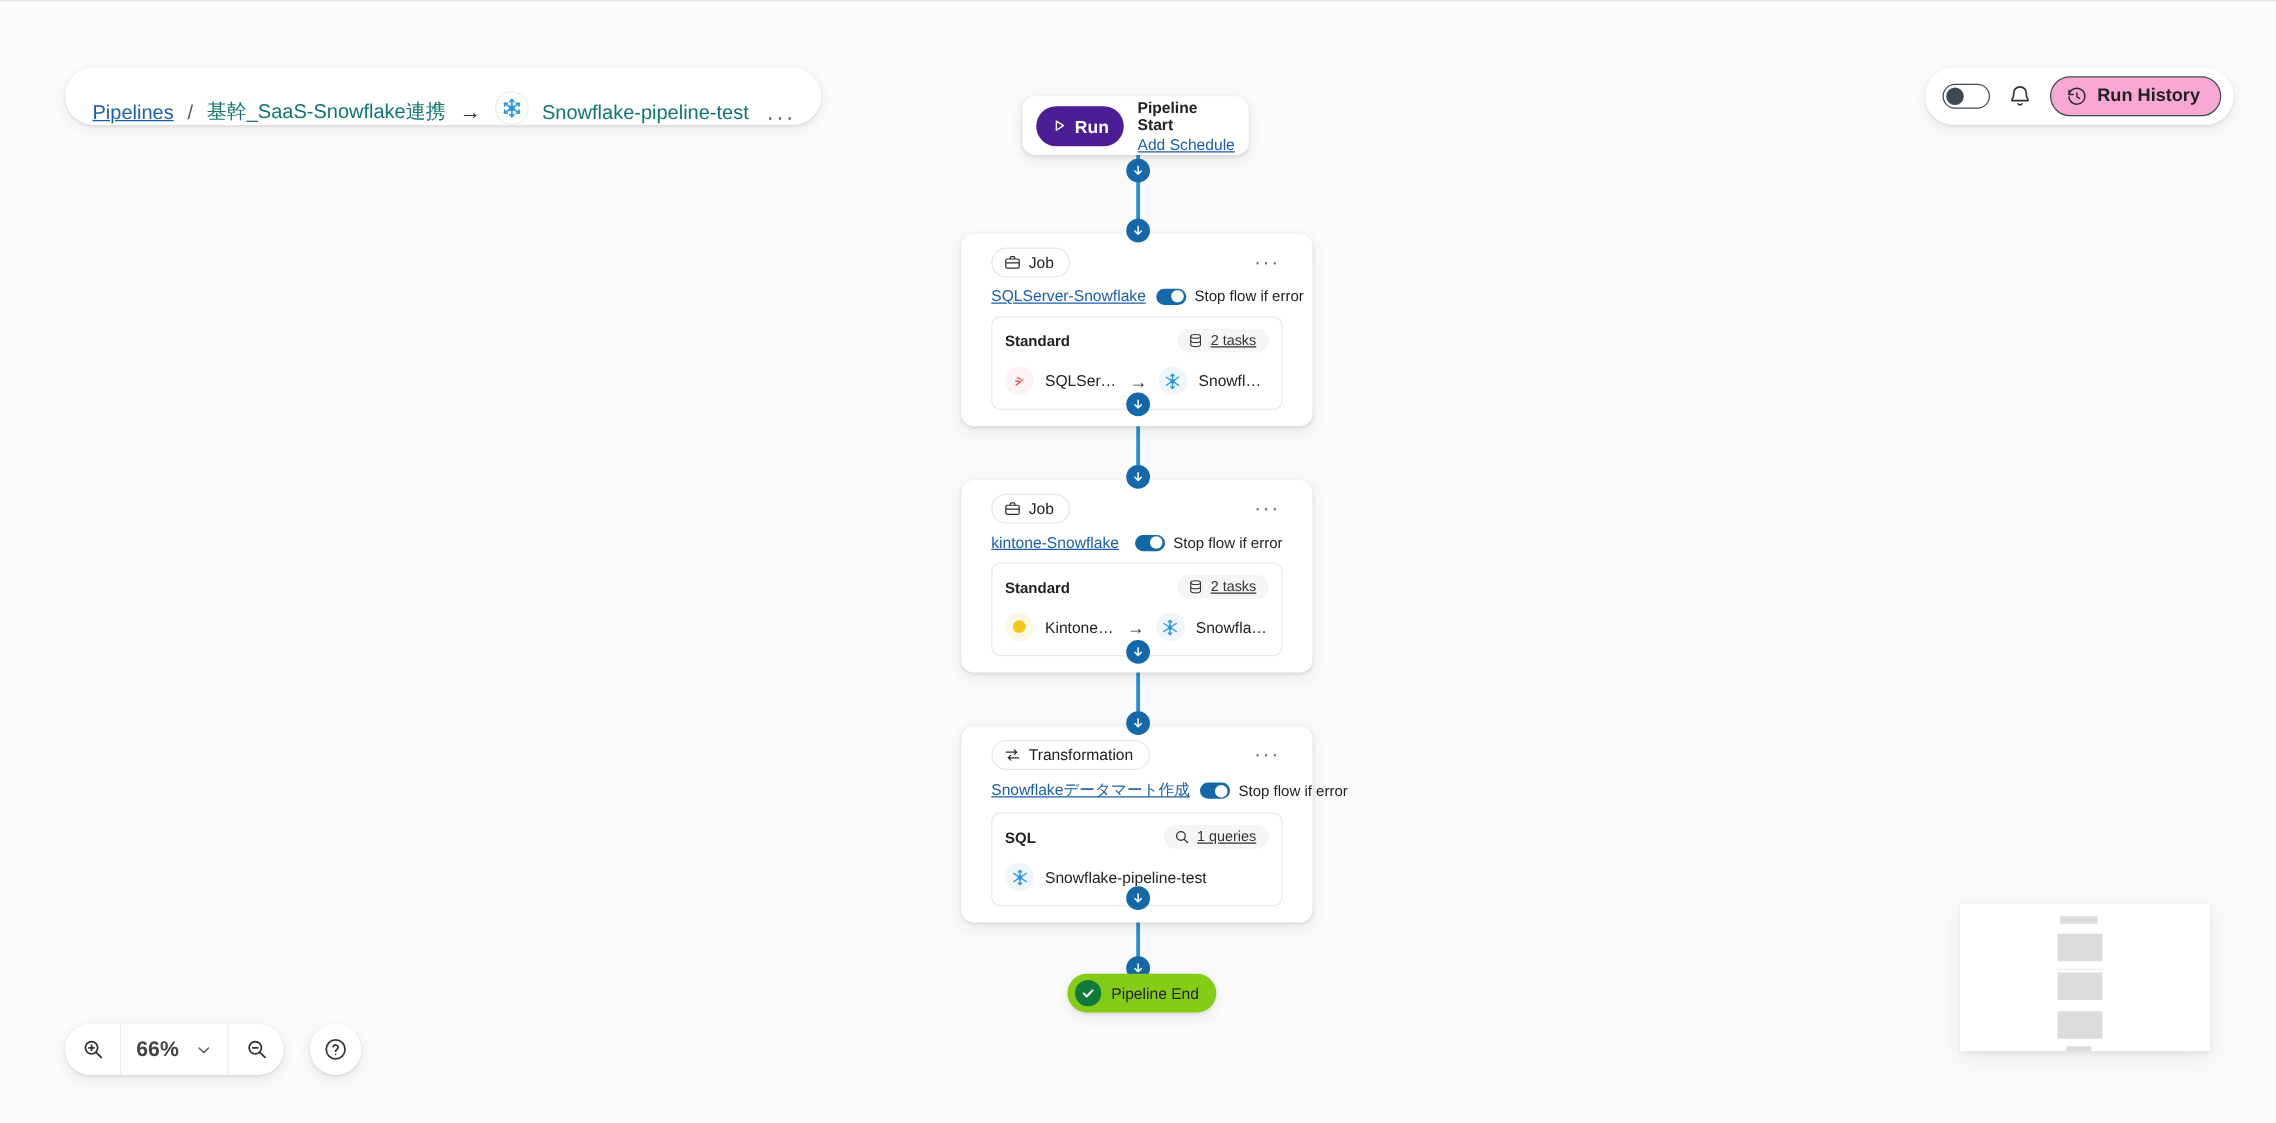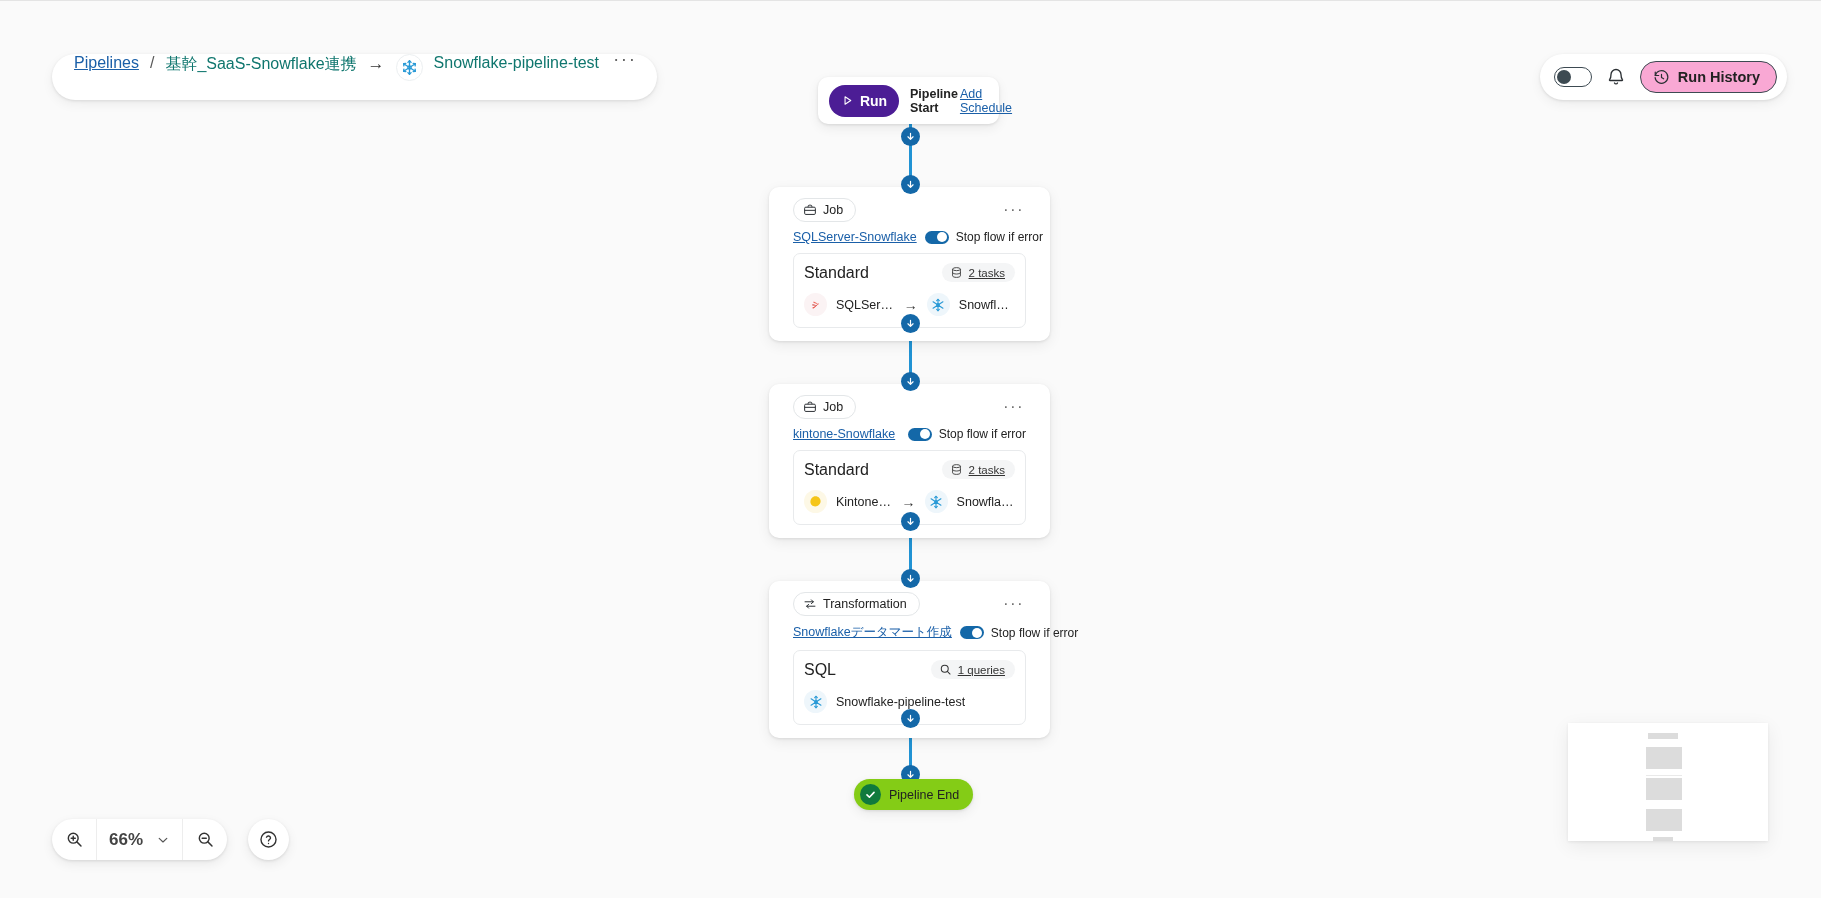--- a/index.html
+++ b/index.html
@@ -8,21 +8,21 @@
     background: #fafafa;
     font-family: "Liberation Sans", sans-serif;
     overflow: hidden;
   }
   body { position: relative; border-top: 1px solid #e4e4e4; }
 
   
   .breadcrumb-bar {
     position: absolute; left: 52px; top: 53px;
     height: 46px;
-    display: flex; align-items: flex-start;
+    display: flex; align-items: flex-end;
     background: #ffffff;
     border-radius: 23px;
     padding: 0 18px 0 22px;
     box-shadow: 0 1px 3px rgba(0,0,0,.10), 0 4px 12px rgba(0,0,0,.06);
     gap: 11px;
   }
   .bc-link {
     font-size: 16px; color: #1a5fa8; text-decoration: underline;
     cursor: pointer; white-space: nowrap;
   }
@@ -75,21 +75,21 @@
     background: #fff; border-radius: 10px;
     box-shadow: 0 1px 3px rgba(0,0,0,.10), 0 4px 12px rgba(0,0,0,.07);
     display: flex; align-items: center; padding: 0 11px; gap: 11px;
   }
   .run-btn {
     width: 70px; height: 32px; border-radius: 16px;
     background: #4c1d95; display: flex; align-items: center;
     justify-content: center; gap: 6px; cursor: pointer; flex: none;
   }
   .run-btn span { color: #fff; font-size: 14px; font-weight: bold; }
-  .start-labels { display: flex; flex-direction: row; gap: 2px; }
+  .start-labels { display: flex; flex-direction: column; gap: 2px; }
   .start-labels .t1 { font-size: 12.5px; font-weight: bold; color: #222; }
   .start-labels .t2 {
     font-size: 12.5px; color: #1a5fa8;
     text-decoration: underline; cursor: pointer;
   }
 
   
   .card {
     width: 281px;
     background: #fff; border-radius: 10px;
@@ -124,21 +124,21 @@
     position: absolute; right: 1.5px; top: 1.5px;
     width: 10px; height: 10px; border-radius: 50%; background: #fff;
   }
   .stopflow .lbl { font-size: 12px; color: #222; white-space: nowrap; }
 
   .inner {
     margin-top: 9px; border: 1px solid #e8eaec; border-radius: 7px;
     padding: 9px 10px 11px;
   }
   .inner-top { display: flex; align-items: center; justify-content: space-between; }
-  .inner-top .mode { font-size: 16px; font-weight: normal; color: #222; }
+  .inner-top .mode { font-size: 12px; font-weight: bold; color: #222; }
   .count-chip {
     display: inline-flex; align-items: center; gap: 6px;
     background: #f4f5f6; border-radius: 11px; padding: 3px 10px 3px 8px;
     cursor: pointer;
   }
   .count-chip span {
     font-size: 11.5px; color: #333; text-decoration: underline;
     white-space: nowrap;
   }
   .task-row {

